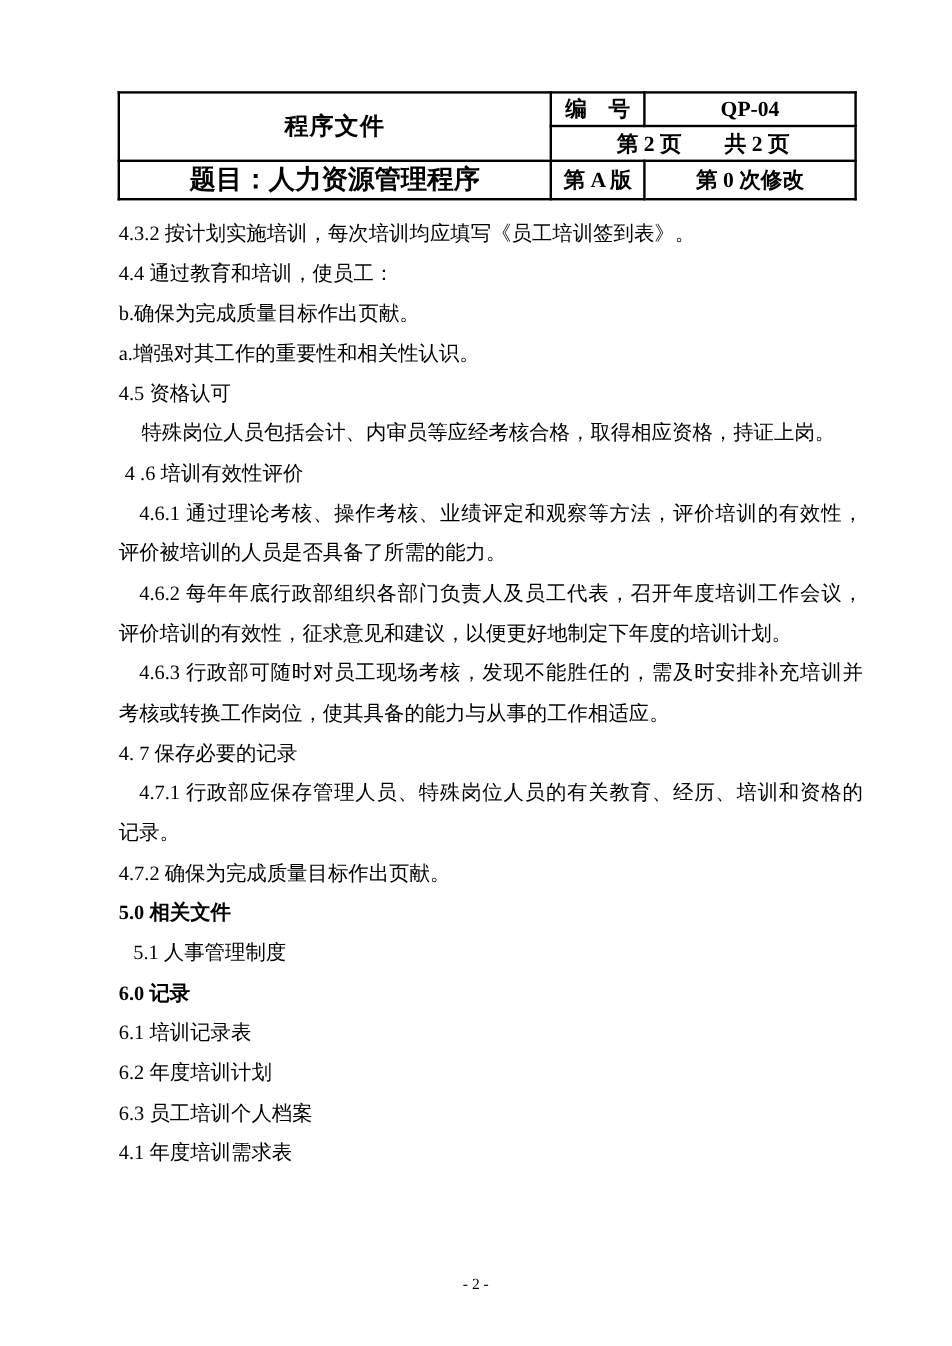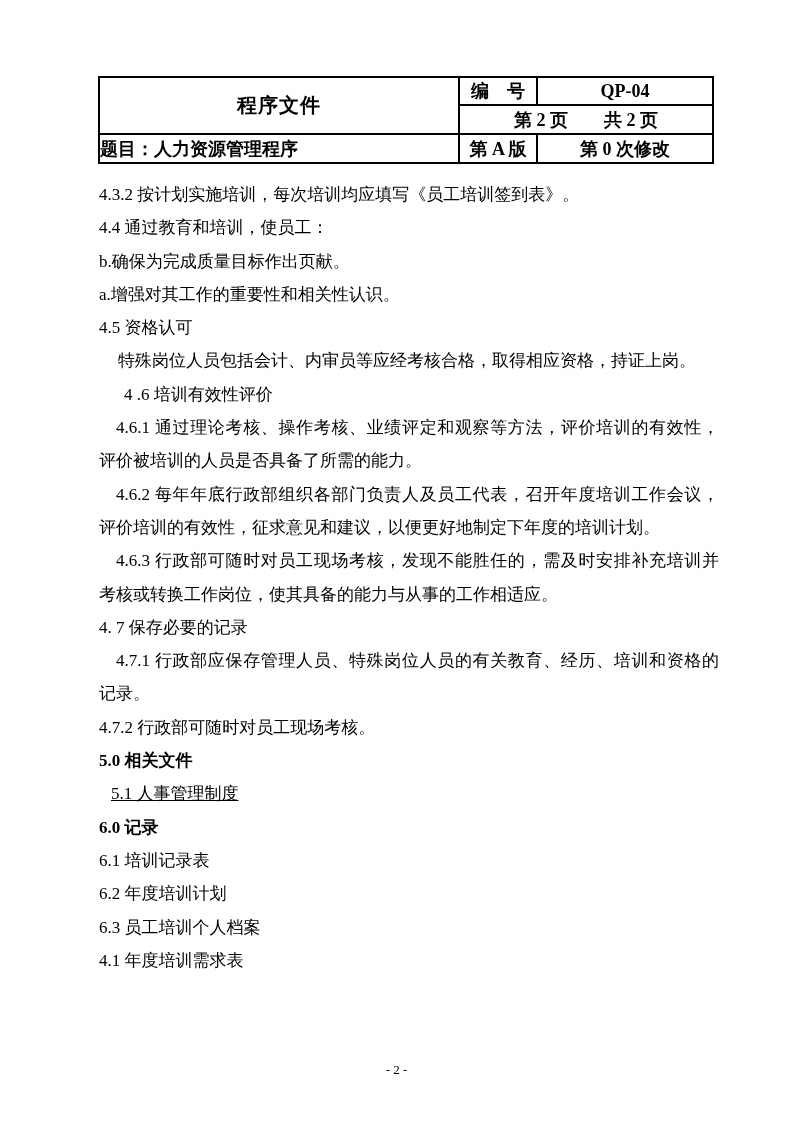--- a/index.html
+++ b/index.html
@@ -34,39 +34,39 @@
     font-weight: bold;
     text-align: center;
     letter-spacing: 1px;
   }
   .c-label, .c-value, .c-page, .c-version, .c-revision {
     font-size: 18px;
     font-weight: bold;
     text-align: center;
   }
   .c-subject {
-    font-size: 18px;
+    font-size: 22px;
     font-weight: bold;
-    text-align: left;
+    text-align: center;
     padding-left: 4px;
   }
   .body-text {
     position: absolute;
     left: 99px;
     top: 178px;
     width: 620px;
     font-size: 17px;
     line-height: 33.3px;
   }
   .ln { text-align: left; }
   .ln.fill { text-align: justify; text-align-last: justify; margin-left: 17px; }
   .ln.bold { font-weight: bold; }
   .ln.indent-1 { padding-left: 19px; }
-  .ln.indent-s { padding-left: 5px; margin-left: 20px; }
-  .ln.indent-m { padding-left: 12px; text-decoration: underline; }
+  .ln.indent-s { padding-left: 5px; }
+  .ln.indent-m { padding-left: 12px; }
   .page-footer {
     position: absolute;
     left: 0;
     top: 1062px;
     width: 793px;
     text-align: center;
     font-size: 13px;
   }
 </style>
 </head>
@@ -107,21 +107,21 @@
     <div class="ln indent-s">4 .6 培训有效性评价</div>
     <div class="ln fill">4.6.1 通过理论考核、操作考核、业绩评定和观察等方法，评价培训的有效性，</div>
     <div class="ln">评价被培训的人员是否具备了所需的能力。</div>
     <div class="ln fill">4.6.2 每年年底行政部组织各部门负责人及员工代表，召开年度培训工作会议，</div>
     <div class="ln">评价培训的有效性，征求意见和建议，以便更好地制定下年度的培训计划。</div>
     <div class="ln fill">4.6.3 行政部可随时对员工现场考核，发现不能胜任的，需及时安排补充培训并</div>
     <div class="ln">考核或转换工作岗位，使其具备的能力与从事的工作相适应。</div>
     <div class="ln">4. 7 保存必要的记录</div>
     <div class="ln fill">4.7.1 行政部应保存管理人员、特殊岗位人员的有关教育、经历、培训和资格的</div>
     <div class="ln">记录。</div>
-    <div class="ln">4.7.2 行政部可随时对员工现场考核。</div>
+    <div class="ln">4.7.2 确保为完成质量目标作出页献。</div>
     <div class="ln bold">5.0 相关文件</div>
     <div class="ln indent-m">5.1 人事管理制度</div>
     <div class="ln bold">6.0 记录</div>
     <div class="ln">6.1 培训记录表</div>
     <div class="ln">6.2 年度培训计划</div>
     <div class="ln">6.3 员工培训个人档案</div>
     <div class="ln">4.1 年度培训需求表</div>
   </div>
 
   <div class="page-footer">- 2 -</div>

